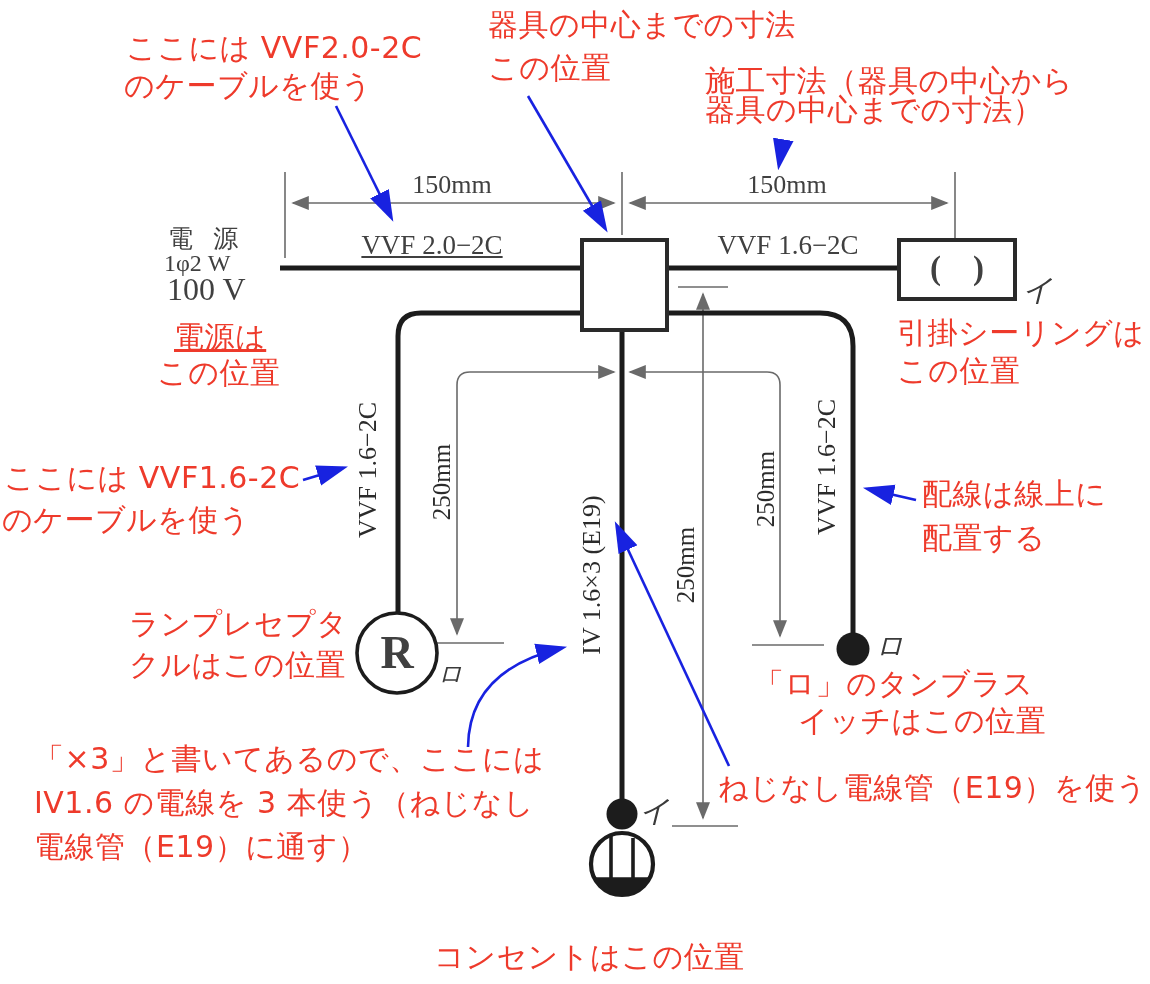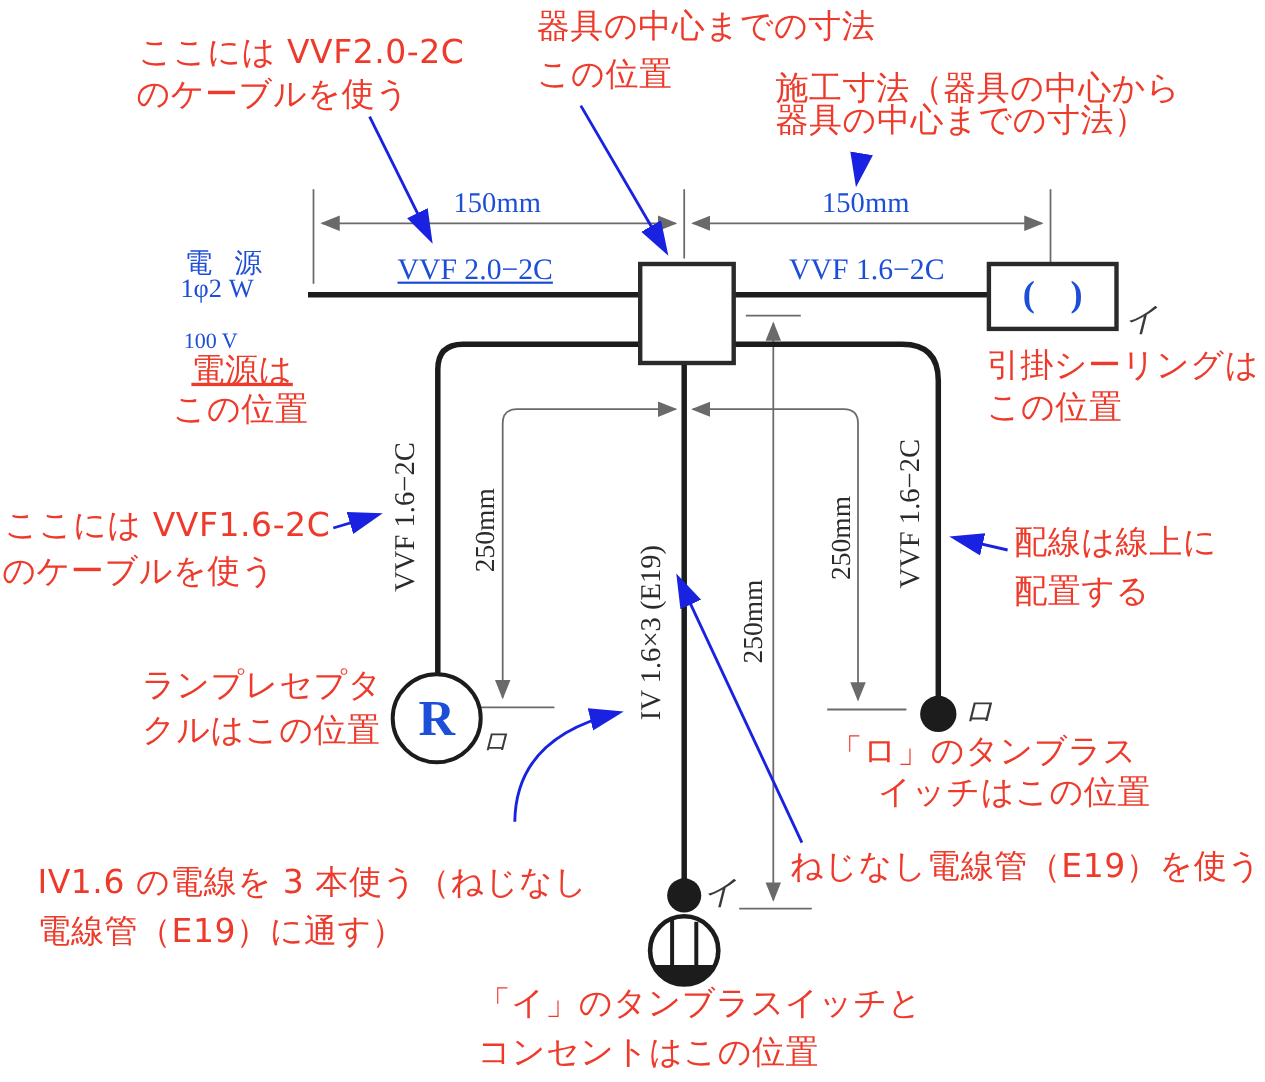--- a/index.html
+++ b/index.html
@@ -1,21 +1,21 @@
 <!DOCTYPE html>
 <html><head>
 <meta charset="utf-8">
 <style>
   html,body{margin:0;padding:0;background:#ffffff;}
   #stage{position:relative;width:1150px;height:984px;background:#ffffff;overflow:hidden;
          font-family:"DejaVu Sans","Liberation Sans",sans-serif;}
   #stage svg{position:absolute;left:0;top:0;}
   .abs{position:absolute;white-space:nowrap;}
   .note{font-size:30px;line-height:36px;color:#ee3a2b;letter-spacing:0.5px;}
-  .dtxt{font-family:"Liberation Serif","DejaVu Serif",serif;color:#1d4ed8;}
+  .dtxt{font-family:"Liberation Serif","DejaVu Serif",serif;color:#404040;}
   .vlabel{font-family:"Liberation Serif","DejaVu Serif",serif;color:#2b2b2b;
           transform:rotate(-90deg);transform-origin:center;text-align:center;height:30px;line-height:30px;}
   .ctr{text-align:center;}
   .tag{font-family:"Liberation Serif","DejaVu Serif",serif;font-style:italic;color:#3a3a3a;}
 </style>
 </head>
 <body>
 
 <div id="stage">
 
@@ -75,21 +75,21 @@
       <line x1="783" y1="141" x2="779" y2="165" marker-end="url(#mb)"></line>
       <line x1="303" y1="480" x2="343" y2="468" marker-end="url(#mb)"></line>
       <line x1="916" y1="500" x2="868" y2="489" marker-end="url(#mb)"></line>
       <path d="M468,747 Q469,670 562,648" marker-end="url(#mb)"></path>
       <line x1="729" y1="766" x2="617" y2="526" marker-end="url(#mb)"></line>
     </g>
   </svg>
 
   <div class="abs dtxt" style="left:168px;top:222px;font-size:25px;letter-spacing:7px;">電 源</div>
   <div class="abs dtxt" style="left:164px;top:250px;font-size:24px;">1φ2 W</div>
-  <div class="abs dtxt" style="left:167px;top:299px;font-size:20px;">100 V</div>
+  <div class="abs dtxt" style="left:167px;top:271px;font-size:32px;">100 V</div>
 
   <div class="abs dtxt ctr" style="left:342px;top:230px;width:180px;font-size:27px;text-decoration:underline;">VVF 2.0−2C</div>
   <div class="abs dtxt ctr" style="left:698px;top:230px;width:180px;font-size:27px;">VVF 1.6−2C</div>
 
   <div class="abs dtxt ctr" style="left:392px;top:170px;width:120px;font-size:26px;">150mm</div>
   <div class="abs dtxt ctr" style="left:727px;top:170px;width:120px;font-size:26px;">150mm</div>
 
   <div class="abs vlabel" style="left:268px;top:455px;width:200px;font-size:26px;">VVF 1.6−2C</div>
   <div class="abs vlabel" style="left:727px;top:452px;width:200px;font-size:26px;">VVF 1.6−2C</div>
   <div class="abs vlabel" style="left:473px;top:560px;width:238px;font-size:26px;">IV 1.6×3  (E19)</div>
@@ -124,21 +124,21 @@
 
   <div class="abs note" style="left:129px;top:606px;">ランプレセプタ</div>
   <div class="abs note" style="left:922px;top:476px;">配線は線上に</div>
 
   <div class="abs note" style="left:129px;top:647px;">クルはこの位置</div>
   <div class="abs note" style="left:922px;top:520px;">配置する</div>
 
   <div class="abs note" style="left:754px;top:666px;">「ロ」のタンブラス</div>
   <div class="abs note" style="left:754px;top:703px;margin-left:44px;">イッチはこの位置</div>
 
+  <div class="abs note" style="left:34px;top:741px;">「×3」と書いてあるので、ここには</div>
   <div class="abs note" style="left:34px;top:785px;">IV1.6 の電線を 3 本使う（ねじなし</div>
   <div class="abs note" style="left:34px;top:829px;">電線管（E19）に通す）</div>
 
   <div class="abs note" style="left:718px;top:770px;">ねじなし電線管（E19）を使う</div>
 
-  <div class="abs note" style="left:434px;top:895px;">「イ」のタンブラスイッチと</div>
   <div class="abs note" style="left:434px;top:911px;margin-top:28px;">コンセントはこの位置</div>
 
 </div>
 
 </body></html>

